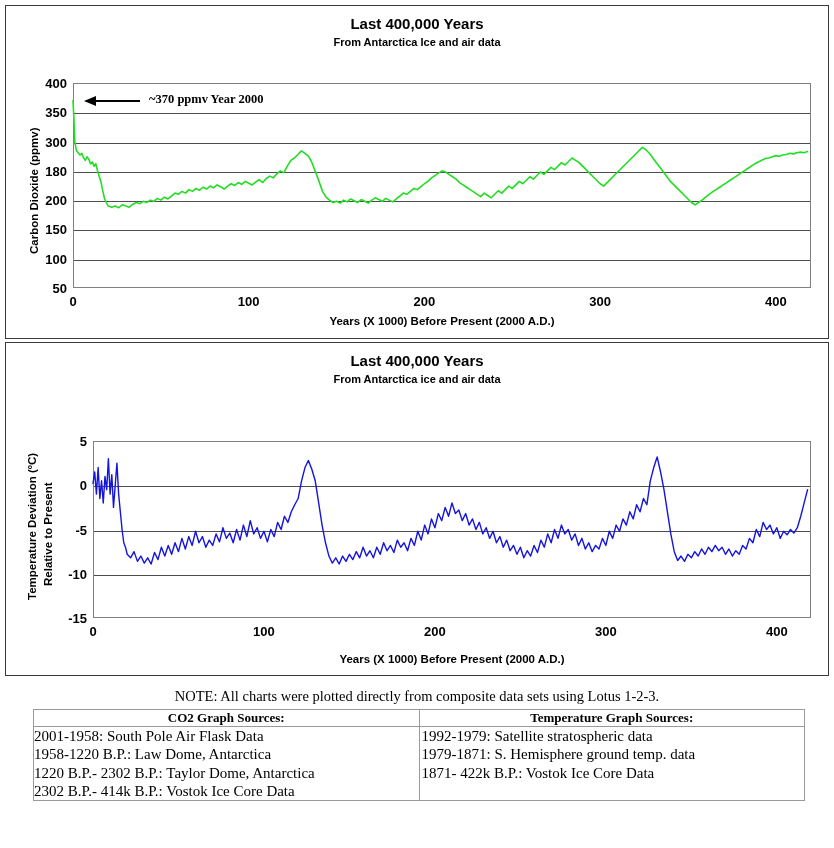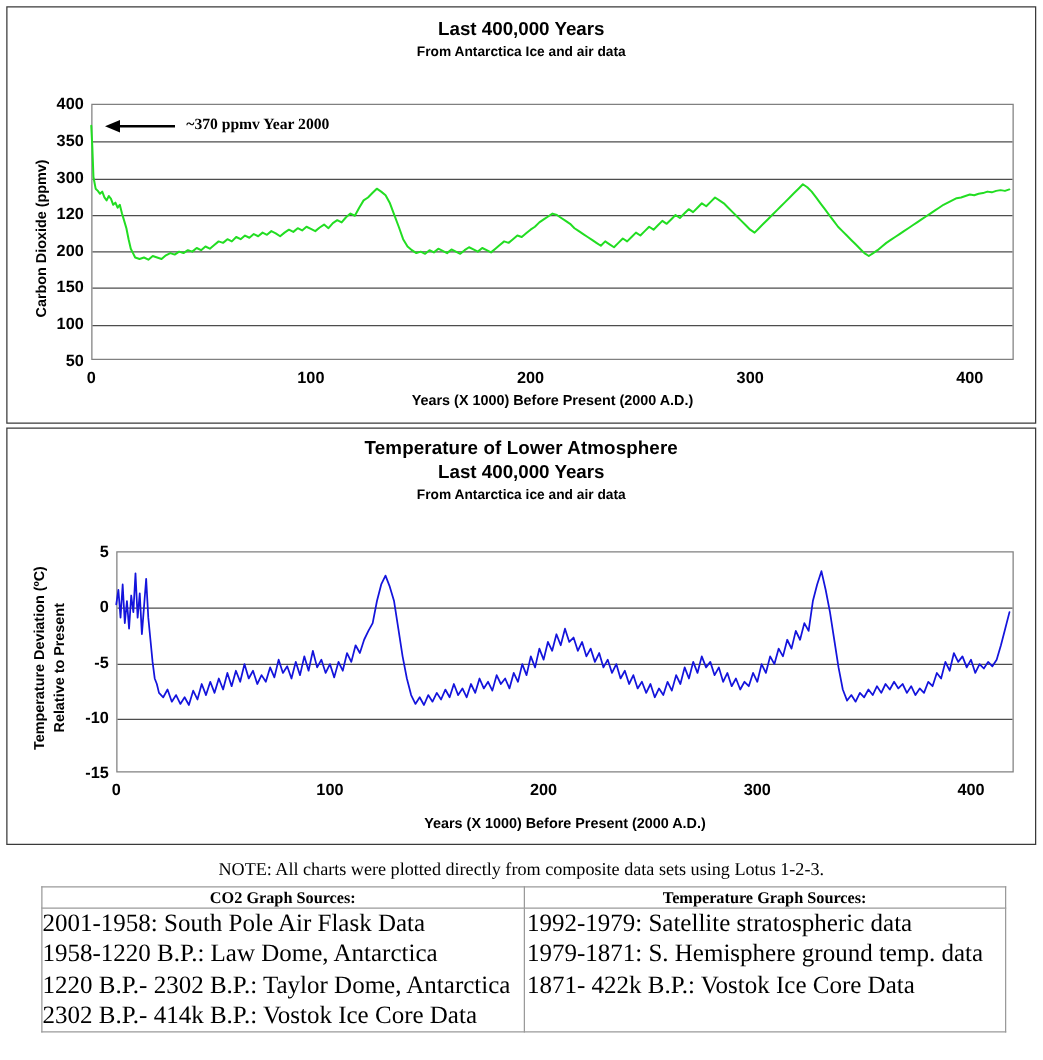--- a/index.html
+++ b/index.html
@@ -85,21 +85,21 @@
   #sources-table td{
     border:1px solid #9a9a9a;
     vertical-align:top;
     padding:0;
   }
   .sh{
     text-align:center;font-weight:bold;font-size:13px;
     padding:6px 4px 7px 4px;color:#000;
   }
   .sb{padding:6px 6px 7px 6px;}
-  .sb div{font-size:20px;line-height:1.22;color:#000;white-space:nowrap;}
+  .sb div{font-size:15px;line-height:1.22;color:#000;white-space:nowrap;}
   .sb.right div{padding-left:2px;}
   .sb.right{padding-top:14px;}
 </style>
 </head>
 <body>
 
 <div class="panel" id="panel-co2">
   <div class="titles">
     <div class="t2">Last 400,000 Years</div>
     <div class="t3">From Antarctica Ice and air data</div>
@@ -118,21 +118,21 @@
   <svg class="series" id="co2-svg" width="738" height="205">
       <polyline points="0.00,17.57 0.88,35.14 1.76,58.57 3.51,67.94 5.27,69.70 7.03,72.04 8.79,70.29 10.54,74.97 12.30,77.31 14.06,73.80 15.81,76.14 17.57,80.83 19.33,79.07 21.09,83.17 22.84,80.83 24.60,87.86 26.36,93.71 28.11,99.57 29.87,108.36 31.63,115.97 33.39,119.49 35.14,123.00 38.66,124.17 42.17,123.00 45.69,124.76 49.20,121.83 52.71,123.00 56.23,124.17 59.74,121.24 63.26,119.49 66.77,120.66 70.29,118.31 73.80,119.49 77.31,117.14 80.83,118.31 84.34,115.39 87.86,117.14 91.37,114.21 94.89,115.97 98.40,113.04 101.91,110.11 105.43,111.29 108.94,108.36 112.46,110.11 115.97,106.60 119.49,108.36 123.00,105.43 126.51,107.19 130.03,104.26 133.54,106.01 137.06,103.09 140.57,104.84 144.09,101.91 147.60,103.67 151.11,106.01 154.63,103.09 158.14,100.74 161.66,102.50 165.17,99.57 168.69,101.33 172.20,98.40 175.71,100.16 179.23,101.91 182.74,98.99 186.26,96.64 189.77,99.57 193.29,95.47 196.80,93.13 200.31,94.89 203.83,90.79 207.34,87.86 210.86,89.61 214.37,83.17 217.89,77.31 221.40,74.97 224.91,71.46 228.43,67.94 231.94,70.29 235.46,73.21 238.97,79.66 242.49,89.03 246.00,98.40 249.51,108.36 253.03,114.21 256.54,117.14 260.06,119.49 263.57,118.31 267.09,120.07 270.60,117.14 274.11,118.90 277.63,115.97 281.14,117.73 284.66,119.49 288.17,116.56 291.69,118.31 295.20,120.07 298.71,117.14 302.23,114.80 305.74,116.56 309.26,118.31 312.77,115.39 316.29,117.14 319.80,118.90 323.31,115.97 326.83,113.04 330.34,110.11 333.86,111.29 337.37,108.36 340.89,105.43 344.40,106.60 347.91,103.67 351.43,100.74 354.94,98.40 358.46,94.89 361.97,92.54 365.49,90.20 369.00,87.86 372.51,89.03 376.03,91.37 379.54,93.71 383.06,96.06 386.57,99.57 390.09,101.91 393.60,104.26 397.11,106.60 400.63,108.94 404.14,111.29 407.66,113.63 411.17,110.11 414.69,112.46 418.20,114.80 421.71,111.29 425.23,107.77 428.74,110.11 432.26,106.60 435.77,103.09 439.29,105.43 442.80,101.91 446.31,98.40 449.83,100.74 453.34,97.23 456.86,93.71 460.37,96.06 463.89,92.54 467.40,89.03 470.91,91.37 474.43,87.86 477.94,84.34 481.46,86.69 484.97,83.17 488.49,79.66 492.00,82.00 495.51,78.49 499.03,74.97 502.54,77.31 506.06,79.66 509.57,83.17 513.09,86.69 516.60,90.20 520.11,93.71 523.63,97.23 527.14,100.74 530.66,103.09 534.17,99.57 537.69,96.06 541.20,92.54 544.71,89.03 548.23,85.51 551.74,82.00 555.26,78.49 558.77,74.97 562.29,71.46 565.80,67.94 569.31,64.43 572.83,66.77 576.34,70.29 579.86,74.97 583.37,79.66 586.89,84.34 590.40,89.03 593.91,93.71 597.43,98.40 600.94,101.91 604.46,105.43 607.97,108.94 611.49,112.46 615.00,115.97 618.51,119.49 622.03,121.83 625.54,119.49 629.06,117.14 632.57,114.21 636.09,111.29 639.60,108.94 643.11,106.60 646.63,104.26 650.14,101.91 653.66,99.57 657.17,97.23 660.69,94.89 664.20,92.54 667.71,90.20 671.23,87.86 674.74,85.51 678.26,83.17 681.77,80.83 685.29,79.07 688.80,77.31 692.31,75.56 695.83,74.97 699.34,73.80 702.86,72.63 706.37,73.21 709.89,72.04 713.40,71.46 716.91,70.29 720.43,70.87 723.94,69.70 727.46,69.11 730.97,69.70 734.49,68.53" fill="none" stroke="#22DD22" stroke-width="1.6" stroke-linejoin="round" stroke-linecap="round"></polyline>
     </svg>
 </div>
 
 <div id="co2-yticks">
     <div class="ytick" style="left: 15px; width: 52px; top: 288px;">50</div>
     <div class="ytick" style="left: 15px; width: 52px; top: 258.714px;">100</div>
     <div class="ytick" style="left: 15px; width: 52px; top: 229.429px;">150</div>
     <div class="ytick" style="left: 15px; width: 52px; top: 200.143px;">200</div>
-    <div class="ytick" style="left: 15px; width: 52px; top: 170.857px;">120</div>
+    <div class="ytick" style="left: 15px; width: 52px; top: 170.857px;">180</div>
     <div class="ytick" style="left: 15px; width: 52px; top: 141.571px;">300</div>
     <div class="ytick" style="left: 15px; width: 52px; top: 112.286px;">350</div>
     <div class="ytick" style="left: 15px; width: 52px; top: 83px;">400</div>
   </div>
 <div id="co2-xticks">
     <div class="xtick" style="left: 73px; top: 294px;">0</div>
     <div class="xtick" style="left: 248.714px; top: 294px;">100</div>
     <div class="xtick" style="left: 424.429px; top: 294px;">200</div>
     <div class="xtick" style="left: 600.143px; top: 294px;">300</div>
     <div class="xtick" style="left: 775.857px; top: 294px;">400</div>
@@ -143,21 +143,20 @@
 <div id="co2-annotation" style="position:absolute;left:84px;top:92px;width:250px;height:18px;">
   <svg width="60" height="16" style="position:absolute;left:0;top:1px;">
     <line x1="56" y1="8" x2="10" y2="8" stroke="#000" stroke-width="2"></line>
     <polygon points="0,8 12,3 12,13" fill="#000"></polygon>
   </svg>
   <span class="annot" style="left:65px;top:0px;">~370 ppmv Year 2000</span>
 </div>
 
 <div class="panel" id="panel-temp">
   <div class="titles">
-    <div class="t1">Temperature of Lower Atmosphere</div>
     <div class="t2">Last 400,000 Years</div>
     <div class="t3">From Antarctica ice and air data</div>
   </div>
 </div>
 
 <div class="plotwrap" id="temp-plot">
   <div class="plotbox" id="temp-box">
       <div class="gridline gl-dark" style="top: 44px;"></div>
       <div class="gridline gl-dark" style="top: 89px;"></div>
       <div class="gridline gl-dark" style="top: 133px;"></div>

